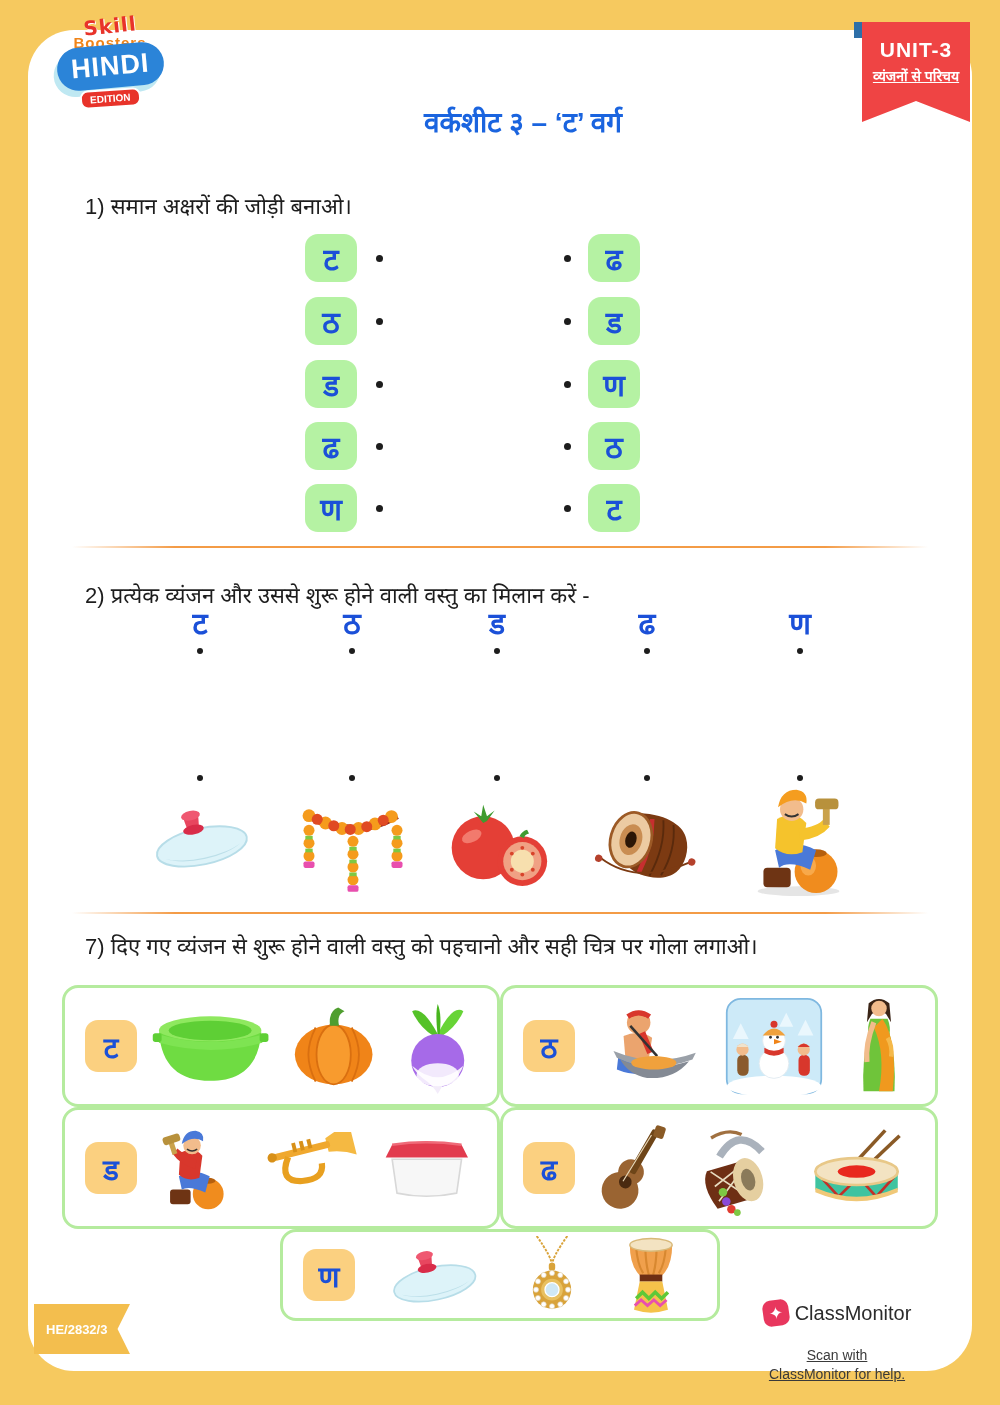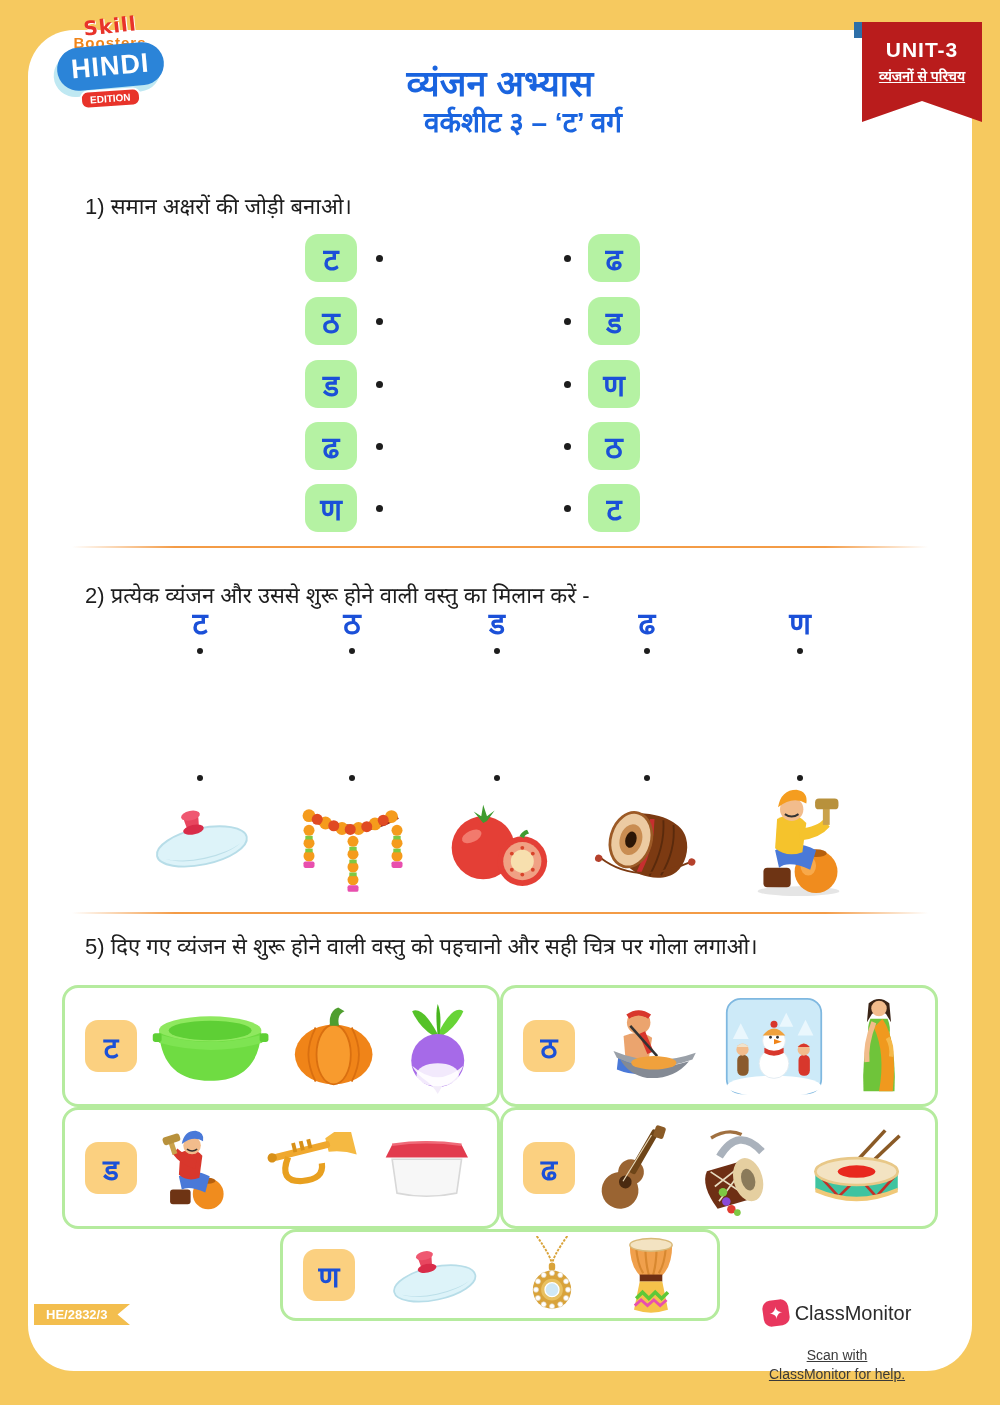--- a/index.html
+++ b/index.html
@@ -14,21 +14,21 @@
   .logo-boosters{color:#f08418;font-weight:800;font-size:15px;margin-top:-4px;letter-spacing:1px;
       text-shadow:1px 1px 0 #fff;}
   .logo-hindi{display:inline-block;background:#2b84d8;color:#fff;font-weight:800;font-size:27px;
       padding:6px 14px;border-radius:26px;transform:rotate(-5deg);margin-top:-6px;
       box-shadow:-4px 6px 0 #bfe8f2;letter-spacing:1px;}
   .logo-edition{display:inline-block;background:#e8332a;color:#fff;font-weight:700;font-size:10px;
       padding:2px 8px;border-radius:8px;transform:rotate(-4deg);margin-top:-8px;border:2px solid #fff;}
   .title{position:absolute;left:0;width:100%;text-align:center;color:#1A64DF;font-weight:800;}
   .title1{top:58px;font-size:36px;}
   .title2{top:102px;font-size:28px;padding-left:23px;}
-  .unit-badge{position:absolute;left:862px;top:22px;width:120px;height:100px;background:#b91c1c;
+  .unit-badge{position:absolute;left:862px;top:22px;width:108px;height:100px;background:#ef4444;
       clip-path:polygon(0 0,100% 0,100% 100%,50% 79%,0 100%);color:#fff;text-align:center;}
   .unit-fold{position:absolute;left:854px;top:22px;width:12px;height:16px;background:#2d6fa8;}
   .unit-line1{margin-top:16px;font-size:21px;font-weight:800;letter-spacing:1px;}
   .unit-line2{font-size:14px;font-weight:700;margin-top:4px;text-decoration:underline;}
 
   .instruction{position:absolute;color:#1d1d1d;font-size:22px;}
   .divider{position:absolute;left:72px;right:72px;height:2px;
       background:linear-gradient(90deg,rgba(246,166,77,0),rgba(243,150,60,.95) 12%,rgba(243,150,60,.95) 88%,rgba(246,166,77,0));}
 
   
@@ -44,21 +44,21 @@
 
   
   .cell{position:absolute;background:#fff;border:3px solid #B5EB9E;border-radius:16px;
       display:flex;align-items:center;padding:0 20px;box-sizing:border-box;gap:14px;}
   .chip{flex:0 0 52px;width:52px;height:52px;background:#FBD080;border-radius:13px;color:#1B50D8;
       font-size:29px;font-weight:800;display:flex;align-items:center;justify-content:center;}
   .cell-img{flex:1 1 auto;display:flex;align-items:center;justify-content:center;height:100%;}
   .cell-img svg{max-width:100%;max-height:92%;}
 
   
-  .code-ribbon{position:absolute;left:34px;top:1304px;width:96px;height:21px;background:#F3BE4E;
+  .code-ribbon{position:absolute;left:34px;top:1304px;width:96px;height:50px;background:#F3BE4E;
       clip-path:polygon(0 0,100% 0,87% 50%,100% 100%,0 100%);color:#fff;font-size:13px;font-weight:700;
       display:flex;align-items:center;padding-left:12px;box-sizing:border-box;}
   .cm{position:absolute;left:742px;top:1300px;width:190px;text-align:center;}
   .cm-top{display:flex;align-items:center;justify-content:center;gap:6px;}
   .cm-logo{width:26px;height:26px;background:#E8375E;border-radius:8px;transform:rotate(-8deg);
       color:#fff;font-size:17px;display:flex;align-items:center;justify-content:center;}
   .cm-name{font-size:20px;font-weight:400;color:#2b2b2b;}
   .cm-note{font-size:14px;color:#3a3a3a;line-height:1.35;margin-top:20px;text-decoration:underline;}
 </style>
 </head>
@@ -66,21 +66,20 @@
 
 <div class="page">
   <div class="panel"></div>
 
   <div class="logo">
     <div class="logo-skill">Skill</div>
     <div class="logo-boosters">Boosters</div>
     <div class="logo-hindi">HINDI</div><br>
     <div class="logo-edition">EDITION</div>
   </div>
-  <div class="title title1">व्यंजन अभ्यास</div>
   <div class="title title2">वर्कशीट ३ – ‘ट’  वर्ग</div>
   <div class="unit-fold"></div>
   <div class="unit-badge">
     <div class="unit-line1">UNIT-3</div>
     <div class="unit-line2">व्यंजनों से परिचय</div>
   </div>
 
   <div class="instruction" style="left:85px;top:190px;">1) समान अक्षरों की जोड़ी बनाओ।</div>
   <div class="letter-box" style="left:305px;top:234px;">ट</div>
   <div class="letter-box" style="left:305px;top:297px;">ठ</div>
@@ -227,21 +226,21 @@
       <rect x="87" y="24" width="7" height="20" fill="#caa24c"></rect>
       <rect x="79" y="17" width="24" height="11" rx="4" fill="#b8913c"></rect>
       <circle cx="55" cy="28" r="12" fill="#f2bc8c"></circle>
       <path d="M48 33 q7 5 14 0" stroke="#333" stroke-width="2" fill="none"></path>
       <path d="M41 26 Q44 8 60 8 Q72 10 70 22 Q56 14 41 26 Z" fill="#f59d1f"></path>
     </svg>
   </div>
 
   <div class="divider" style="top:912px;"></div>
 
-  <div class="instruction" style="left:85px;top:930px;">5) दिए गए व्यंजन से शुरू होने वाली वस्तु को पहचानो और सही चित्र पर गोला लगाओ।</div>
+  <div class="instruction" style="left:85px;top:930px;">7) दिए गए व्यंजन से शुरू होने वाली वस्तु को पहचानो और सही चित्र पर गोला लगाओ।</div>
 
   <div class="cell" style="left:62px;top:985px;width:438px;height:122px;">
     <div class="chip">ट</div>
     <div class="cell-img">
       <svg viewBox="0 0 135 95" width="120">
         <ellipse cx="67" cy="30" rx="58" ry="16" fill="#8fe85f"></ellipse>
         <ellipse cx="67" cy="30" rx="47" ry="11" fill="#5ecf35"></ellipse>
         <path d="M9 32 C12 70 32 87 67 87 C102 87 122 70 125 32 C100 46 34 46 9 32 Z" fill="#6fdc42"></path>
         <path d="M7 34 q60 18 121 0 l-2 10 q-58 16 -117 0 Z" fill="#7ee452"></path>
         <rect x="2" y="33" width="10" height="10" rx="3" fill="#5ecf35"></rect>

